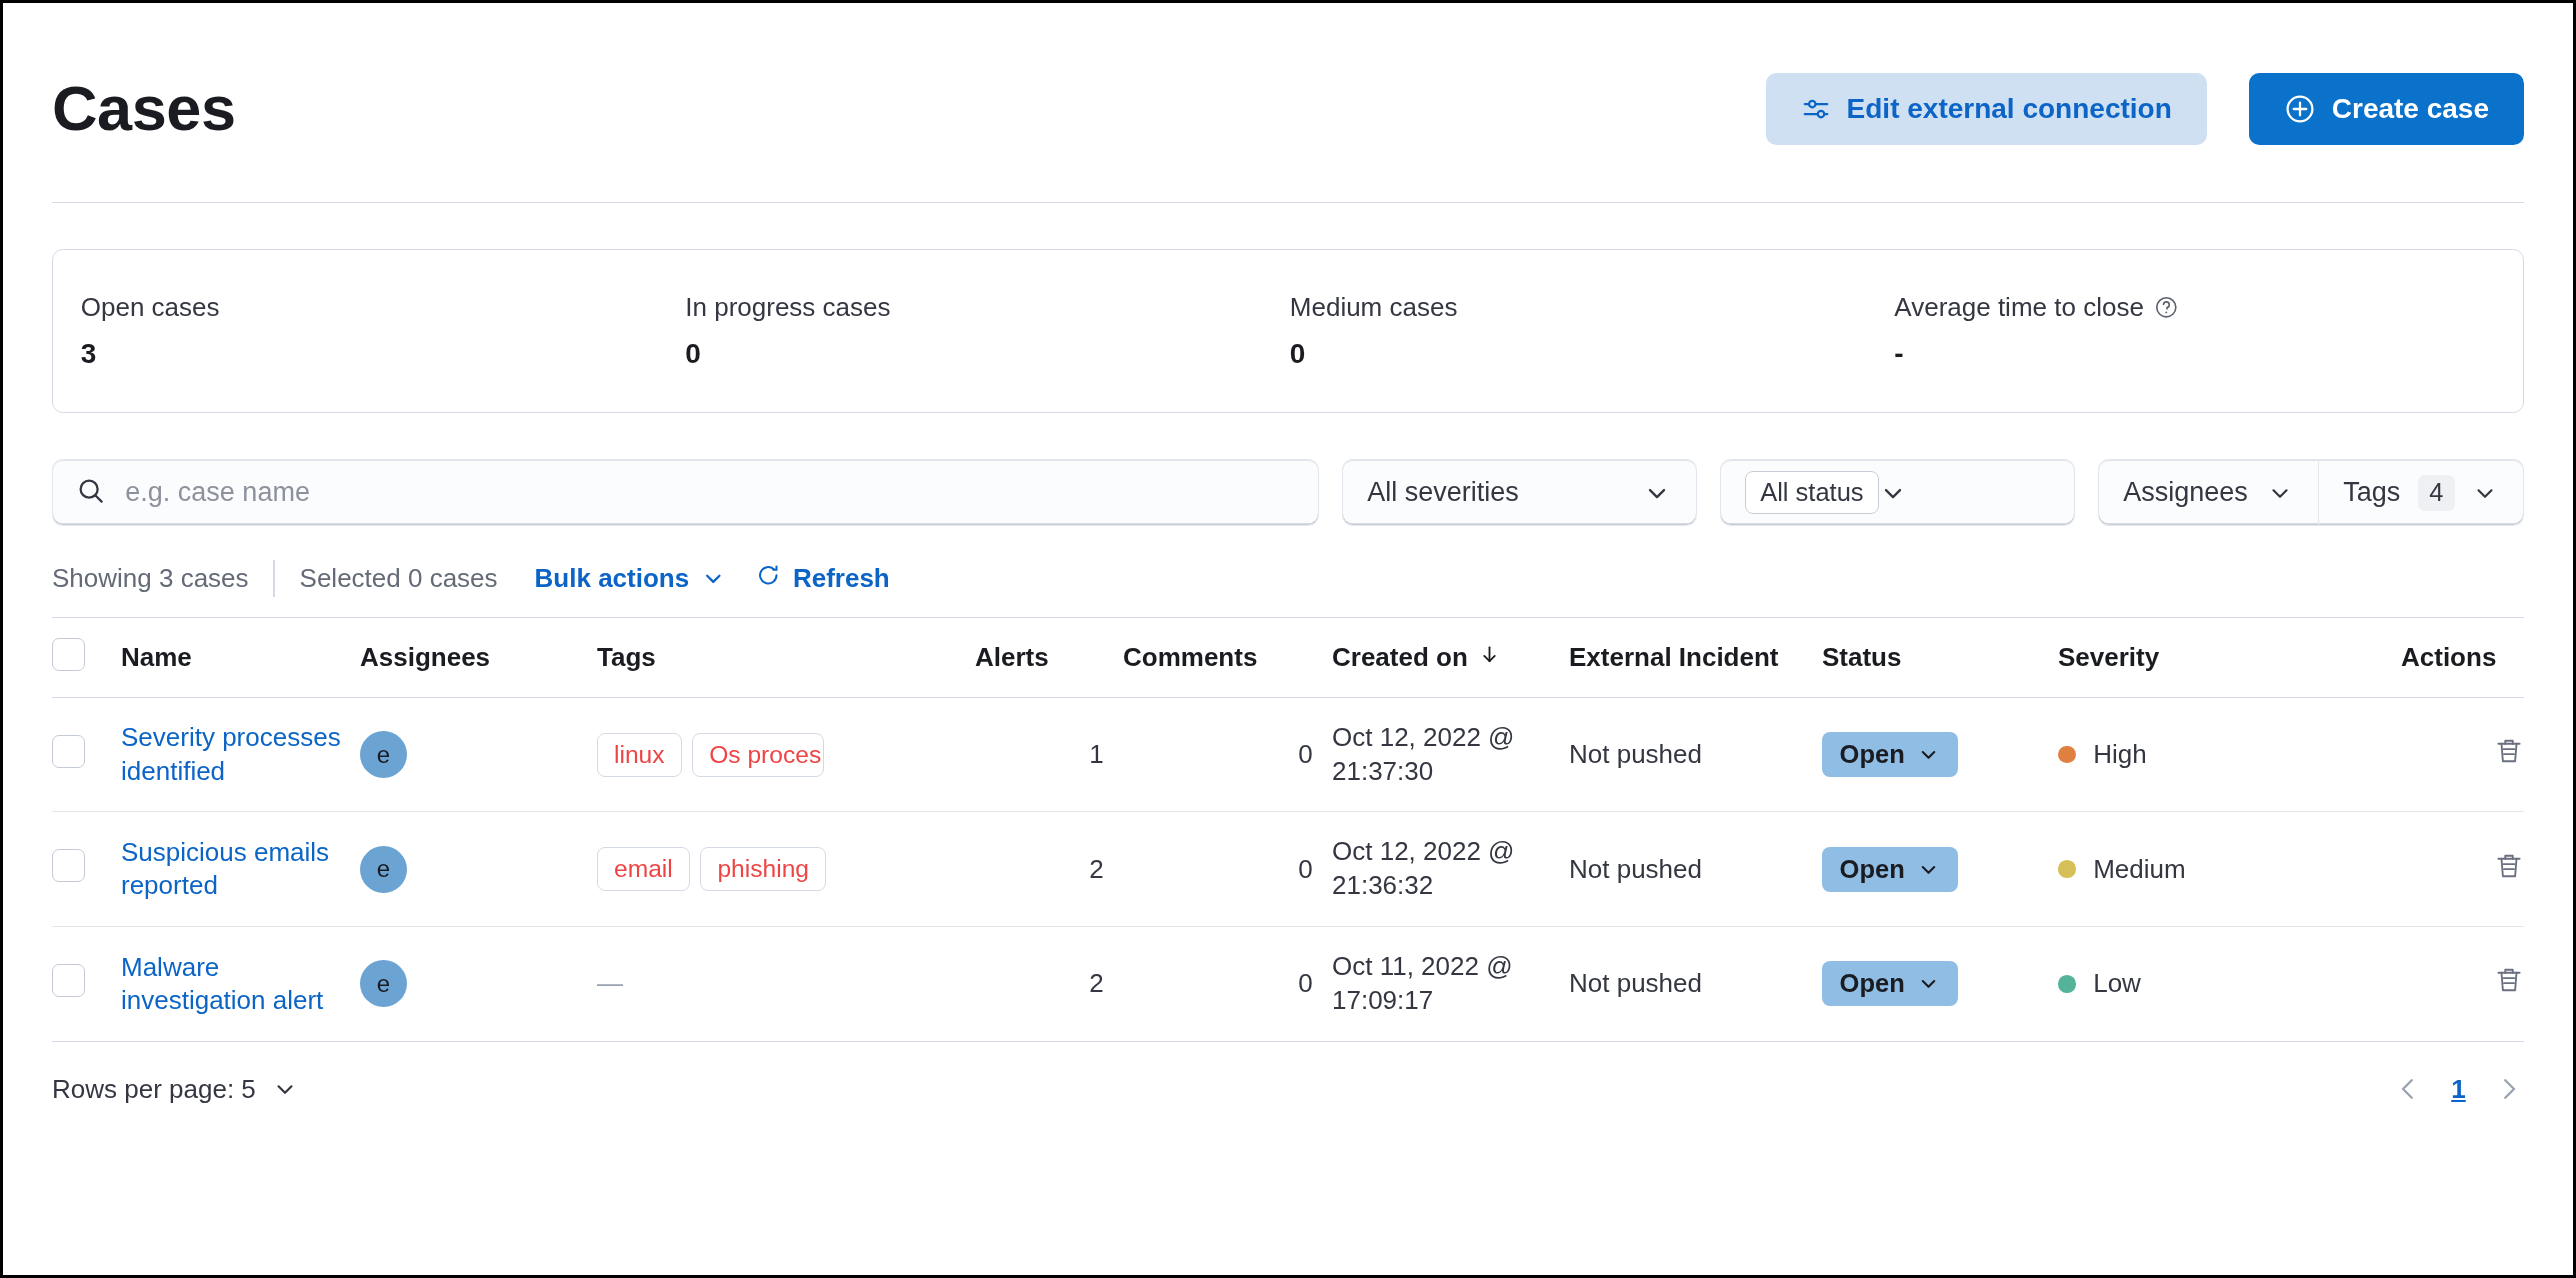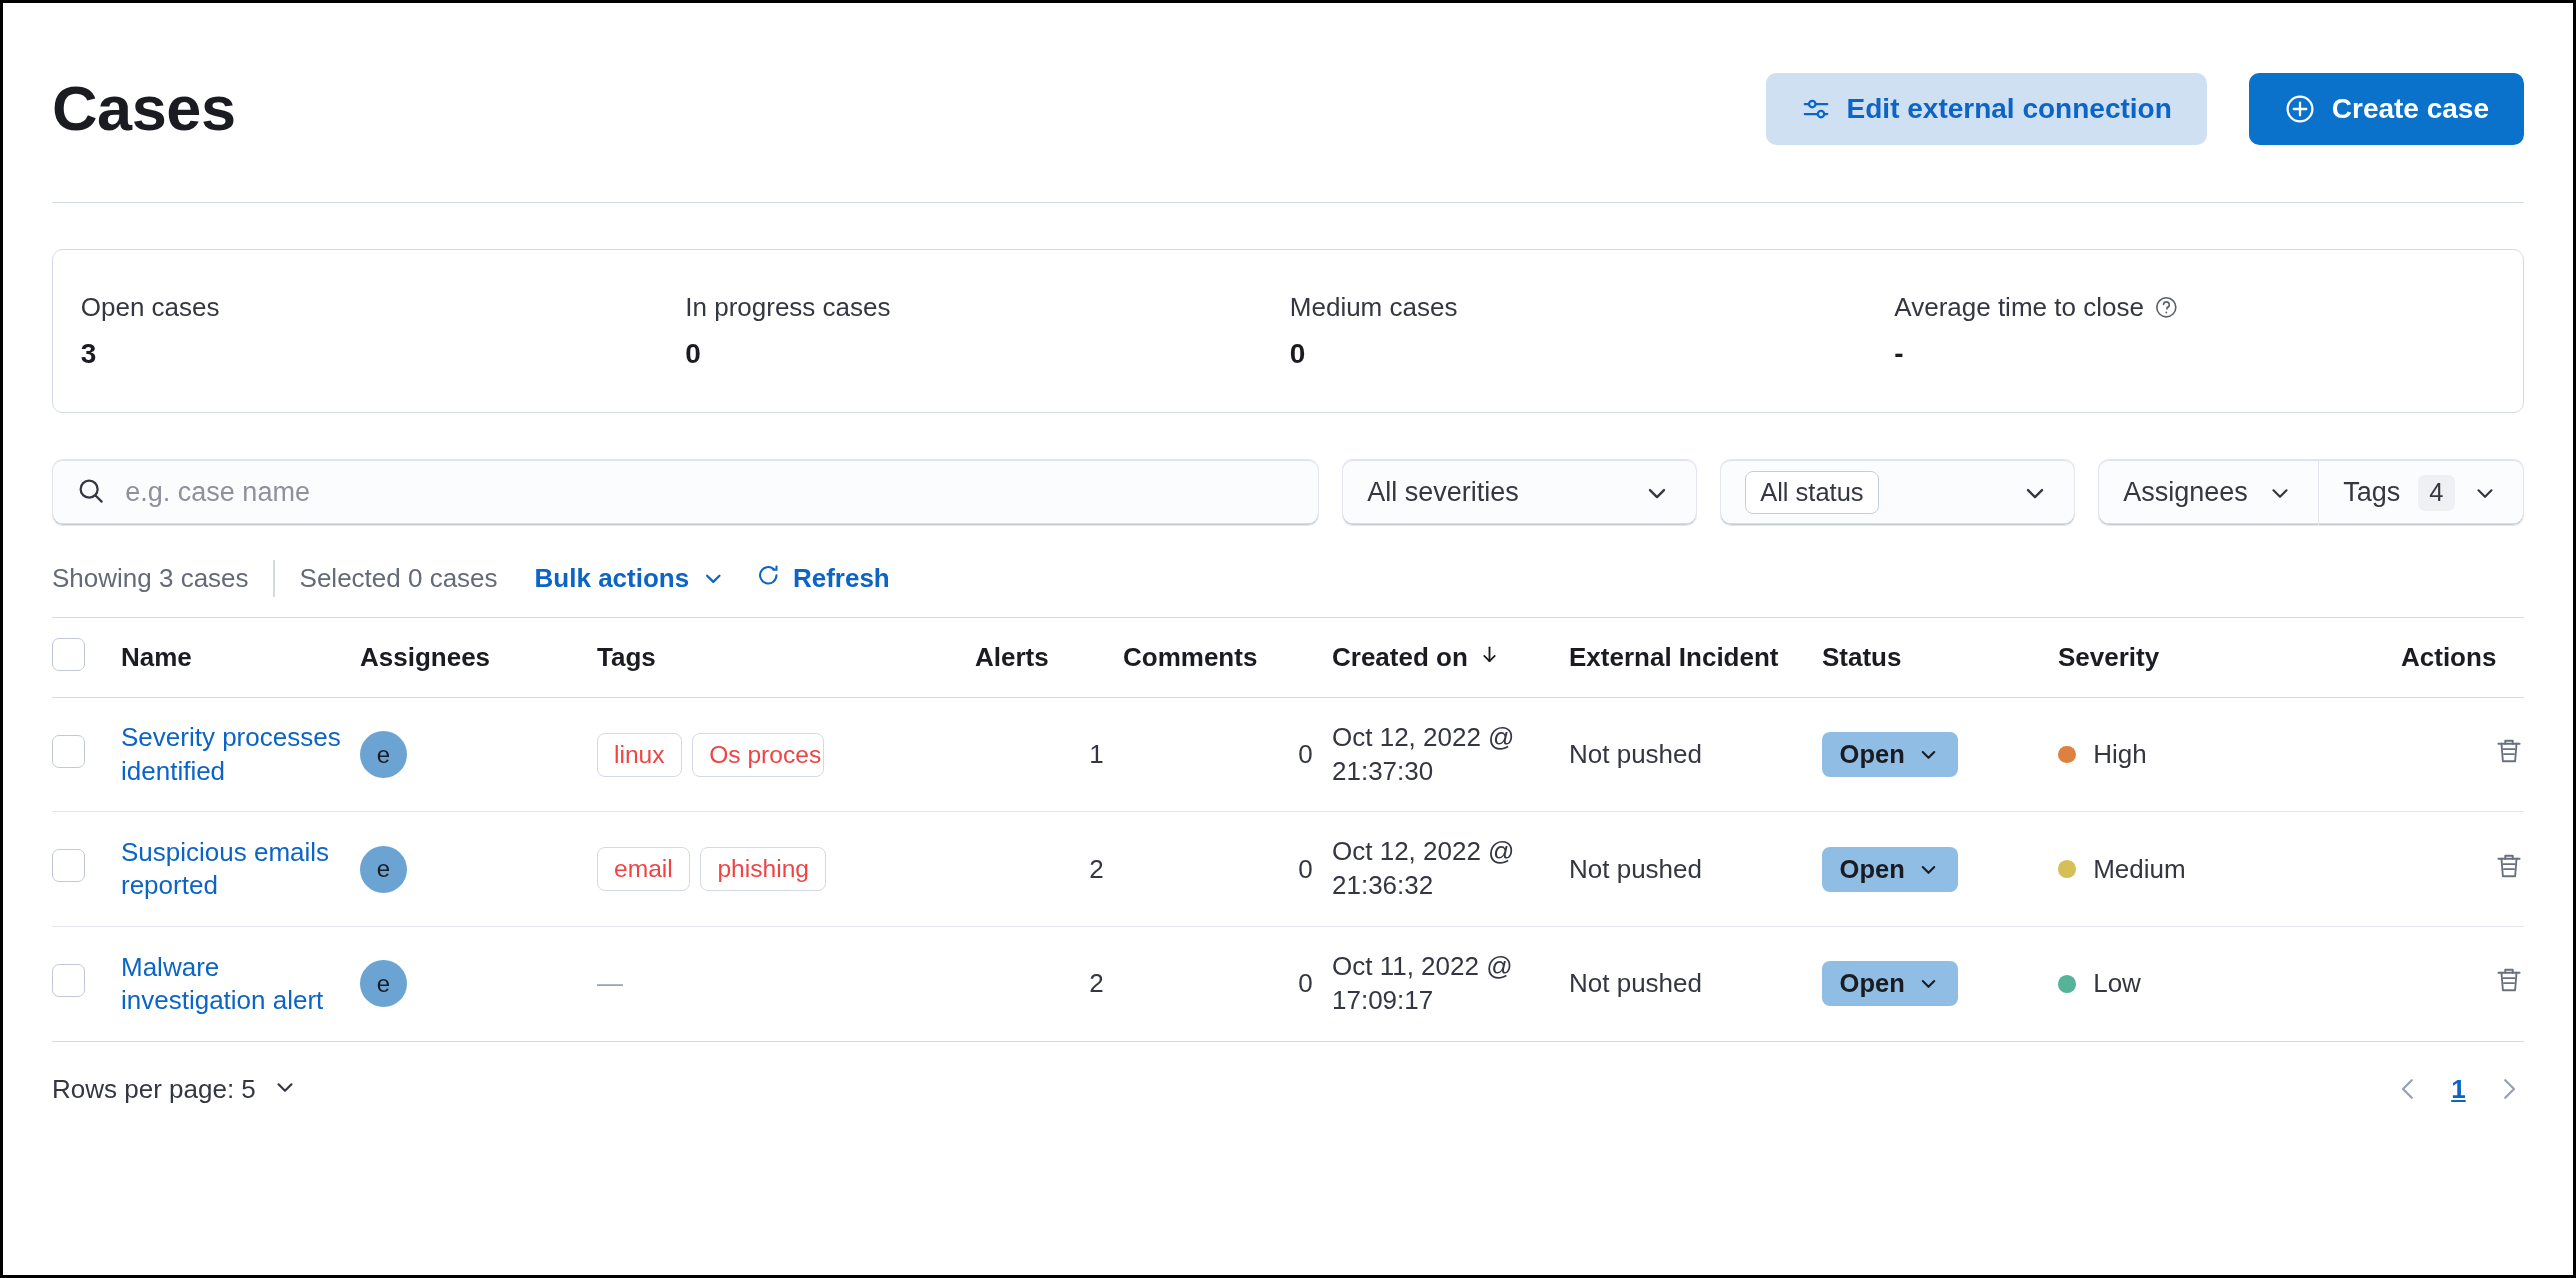--- a/index.html
+++ b/index.html
@@ -117,21 +117,21 @@
     border-radius: 10.6px;
     box-shadow: 0 0.9px 0 0 #dfe3ea inset, 0 -1.8px 0 0 #c9cfd8 inset;
     display: flex;
     align-items: center;
     font-size: 27px;
     color: #343741;
     white-space: nowrap;
     cursor: pointer;
   }
   .filter-severity { width: 355px; justify-content: space-between; padding: 0 24.6px; }
-  .filter-status { width: 355px; justify-content: space-between; padding: 0 24.6px; }
+  .filter-status { width: 355px; padding: 0 24.6px; }
   .status-chip {
     border: 0.9px solid #c7cdd6;
     border-radius: 8px;
     padding: 6.2px 14px;
     font-size: 25.5px;
     color: #343741;
     background: #fff;
   }
   .filter-group { display: flex; align-items: center; }
   .filter-assignees {
@@ -283,21 +283,21 @@
 
   
   .table-footer {
     display: flex;
     align-items: center;
     justify-content: space-between;
     padding-top: 32px;
   }
   .rows-per-page {
     display: inline-flex;
-    align-items: flex-start;
+    align-items: center;
     gap: 16px;
     font-size: 26px;
     color: #343741;
     cursor: pointer;
   }
   .pager { display: inline-flex; align-items: center; gap: 23px; }
   .pager-arrow { display: inline-flex; cursor: pointer; }
   .pager-page {
     color: #0b64c6;
     font-size: 26px;

